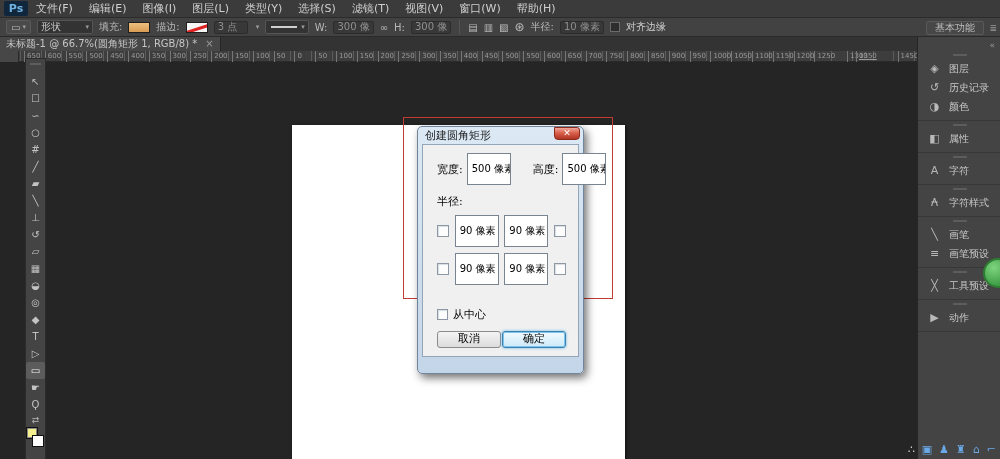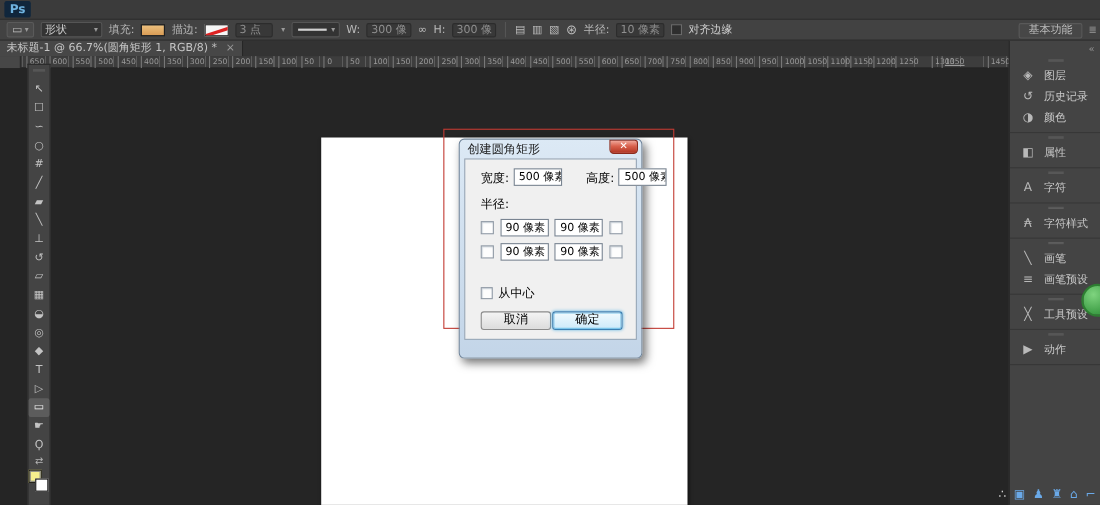--- a/index.html
+++ b/index.html
@@ -54,21 +54,21 @@
   #fg-swatch { position:absolute; left:0; top:0; width:12px; height:12px; border:1px solid #111; outline:1px solid #888; outline-offset:-2px; }
   #bg-swatch { position:absolute; left:6px; top:8px; width:12px; height:12px; border:1px solid #111; }
 
   
   #dialog { position:absolute; left:417px; top:126px; width:167px; background:linear-gradient(#dce9f5,#c3d5e8); border:1px solid #70859b; border-radius:5px; padding:0 4px 16px 4px; box-shadow:3px 4px 9px rgba(0,0,0,.55); }
   #dialog-titlebar { height:17px; display:flex; align-items:center; color:#1c1c1c; font-size:11px; padding-left:3px; position:relative; }
   #dialog-close { position:absolute; right:-1px; top:0px; width:26px; height:13px; background:linear-gradient(#f0a79a,#d9604c 45%,#b03523); border:1px solid #8c2a1c; border-radius:0 3px 4px 4px; color:#fff; font-size:9px; line-height:11px; text-align:center; }
   #dialog-body { background:#f0f0f0; border:1px solid #94a5b6; padding:8px 12px 8px 14px; }
   .dlg-row { display:flex; align-items:center; gap:4px; }
   .dlg-label { color:#000; font-size:11px; white-space:nowrap; }
-  .dlg-input { width:44px; height:16px; background:#fff; border:1px solid #798491; font-size:10px; font-family:"DejaVu Sans",sans-serif; padding:0 0 0 4px; color:#000; }
+  .dlg-input { width:44px; height:32px; background:#fff; border:1px solid #798491; font-size:10px; font-family:"DejaVu Sans",sans-serif; padding:0 0 0 4px; color:#000; }
   .dlg-input.r { width:44px; }
   .dlg-cb { width:12px; height:12px; background:#fdfdfd; border:1px solid #8e98a4; box-shadow:inset 1px 1px 1px #d7dde3; }
   #radius-label-row { margin:9px 0 2px 0; }
   .radius-row { margin-top:6px; justify-content:space-between; }
   #from-center-row { margin-top:22px; gap:5px; }
   #from-center-row .dlg-cb { width:11px; height:11px; }
   #dlg-buttons { margin-top:9px; display:flex; justify-content:space-between; }
   .dlg-btn { width:64px; height:17px; font-size:11px; font-family:"DejaVu Sans",sans-serif; line-height:14px; text-align:center; border-radius:3px; }
   #btn-cancel { background:linear-gradient(#f4f4f4,#dcdcdc); border:1px solid #8b8b8b; color:#000; }
   #btn-ok { background:linear-gradient(#f2fafd,#cdeafa); border:1px solid #3c7fb1; box-shadow:0 0 0 1px #7dc5ea inset, 0 0 3px #5eb6e4; color:#000; }
@@ -86,20 +86,32 @@
   #chat-bubble { position:absolute; left:983px; top:258px; width:30px; height:30px; border-radius:50%; background:radial-gradient(circle at 35% 30%, #7fd47f, #3e9e46 70%); border:2px solid #2e7d32; }
   #watermark { position:absolute; right:4px; bottom:3px; display:flex; gap:7px; align-items:center; }
   #watermark span { color:#6aa9e8; font-size:11px; }
   #watermark span:first-child { color:#d8d8d8; }
 </style>
 </head>
 <body>
 
 <div id="menubar">
   <div id="ps-logo">Ps</div>
+  <div id="menu-items">
+      <span>文件(F)</span>
+      <span>编辑(E)</span>
+      <span>图像(I)</span>
+      <span>图层(L)</span>
+      <span>类型(Y)</span>
+      <span>选择(S)</span>
+      <span>滤镜(T)</span>
+      <span>视图(V)</span>
+      <span>窗口(W)</span>
+      <span>帮助(H)</span>
+    </div>
 </div>
 
 <div id="optionsbar">
   <div class="ob-btn">
     <span class="ob-icon">▭</span>
     <span class="caret">▾</span>
   </div>
   <div class="ob-box" style="min-width:56px;justify-content:space-between;">
     <span>形状</span>
     <span class="caret">▾</span>

